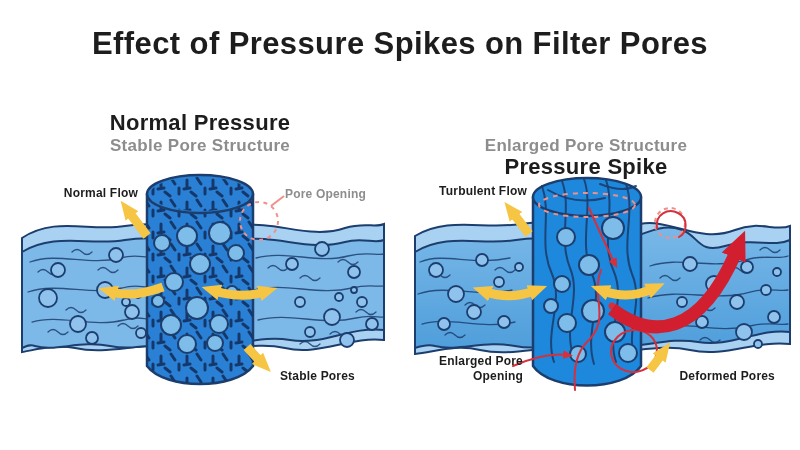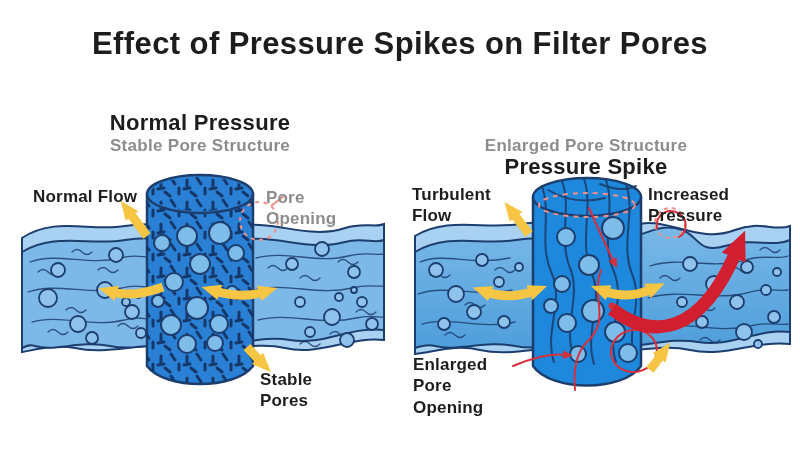--- a/index.html
+++ b/index.html
@@ -3,22 +3,22 @@
 <meta charset="utf-8">
 <style>
   html,body{margin:0;padding:0;background:#fff;}
   .stage{
     position:relative;width:800px;height:450px;overflow:hidden;
     background:var(--background,#fff);
     font-family:"Liberation Sans","DejaVu Sans",sans-serif;
   }
   .stage svg{position:absolute;left:0;top:0;}
   .lbl{
-    position:absolute;font-weight:700;font-size:17px;line-height:1.25;
-    color:var(--text-black,#1d1d1d);text-align:left;letter-spacing:.2px;
+    position:absolute;font-weight:700;font-size:12px;line-height:1.25;
+    color:var(--text-black,#1d1d1d);text-align:right;letter-spacing:.2px;
     white-space:normal;
   }
   .lbl.gray{color:var(--label-gray,#8d8d8d);}
   .title{
     position:absolute;left:0;top:26px;width:800px;text-align:center;
     font-size:31px;font-weight:800;letter-spacing:.4px;color:var(--text-black,#1d1d1d);
   }
   .heading{
     position:absolute;width:300px;text-align:center;top:110px;
     font-size:22px;font-weight:800;letter-spacing:.3px;color:var(--text-black,#1d1d1d);
@@ -258,16 +258,16 @@
 <div class="heading" style="left:50px;">Normal Pressure</div>
 <div class="subheading" style="left:50px;">Stable Pore Structure</div>
 <div class="heading" style="left:436px;margin-top:44px;">Pressure Spike</div>
 <div class="subheading" style="left:436px;">Enlarged Pore Structure</div>
 
 <div class="lbl" style="left:33px;top:186px;width:105px;">Normal Flow</div>
 <div class="lbl gray" style="left:266px;top:187px;width:100px;">Pore Opening</div>
 <div class="lbl" style="left:260px;top:369px;width:95px;">Stable Pores</div>
 
 <div class="lbl" style="left:412px;top:184px;width:115px;">Turbulent Flow</div>
-<div class="lbl" style="left:648px;top:184px;width:140px;">Increased Pressure</div>
 <div class="lbl" style="left:413px;top:354px;width:110px;">Enlarged Pore Opening</div>
+<div class="lbl" style="left:650px;top:369px;width:125px;">Deformed Pores</div>
 
 </div>
 
 </body></html>

